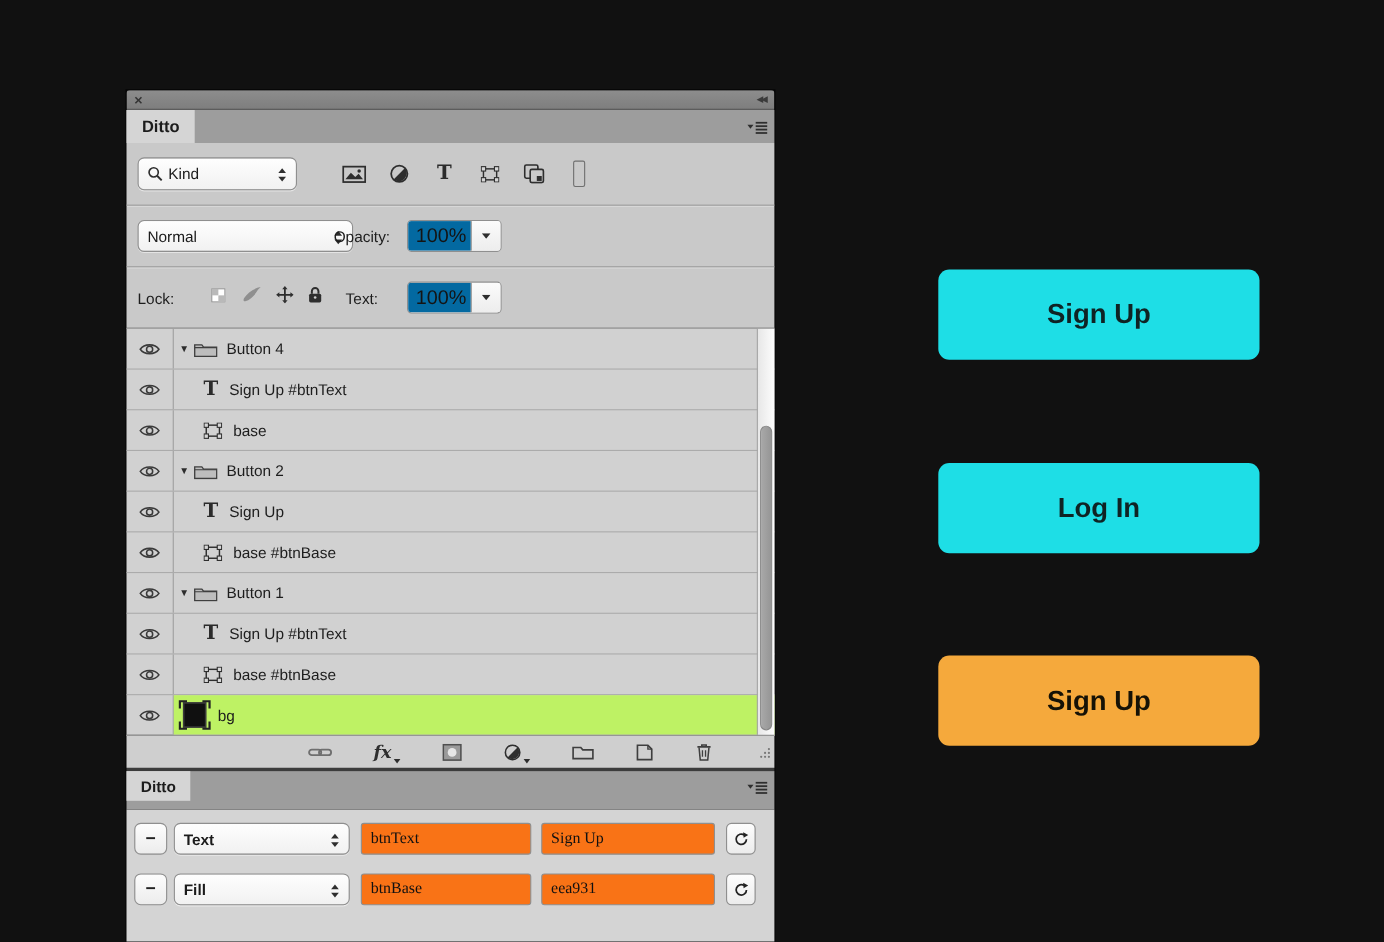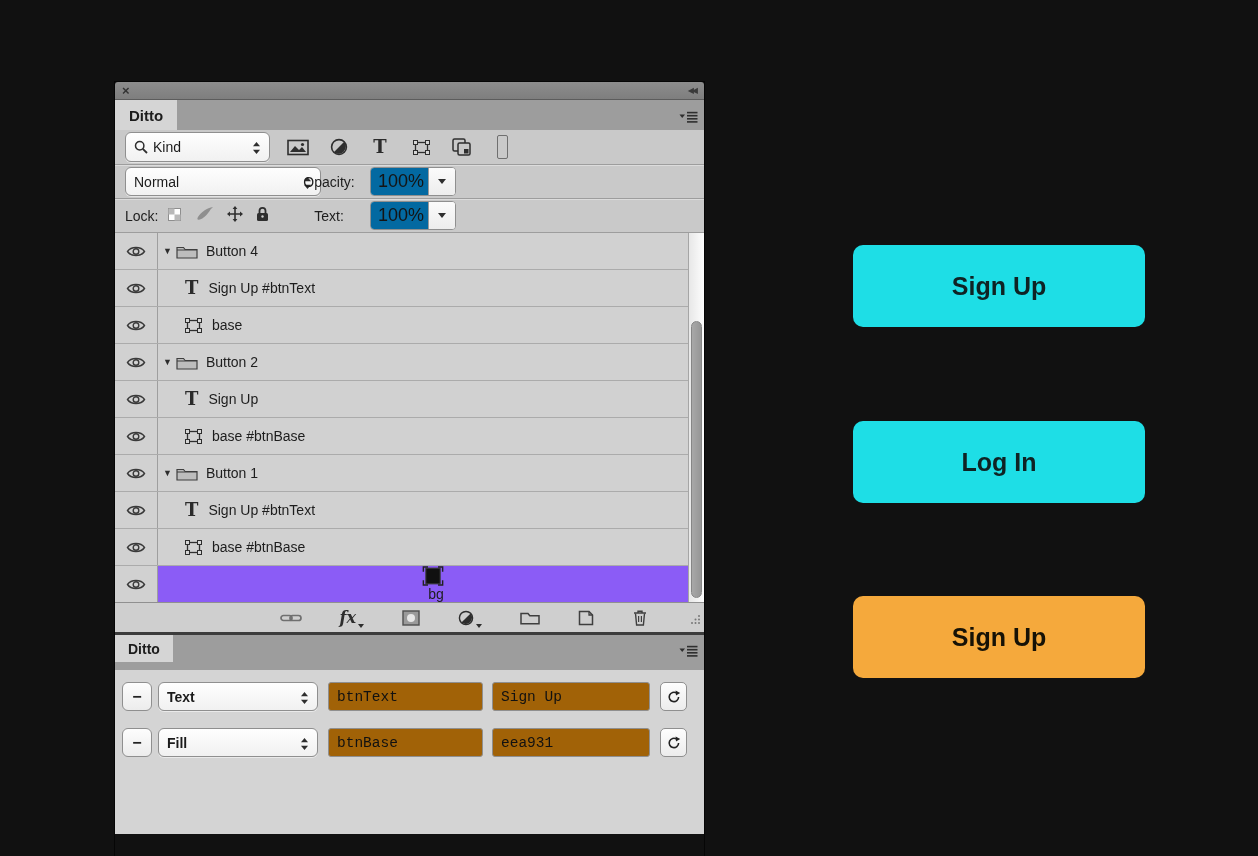--- a/index.html
+++ b/index.html
@@ -16,21 +16,21 @@
                font-weight:bold; cursor:default; }
   .hdr-collapse { position:absolute; right:8px; top:1px; font-size:8px; letter-spacing:-2px;
                   color:#3a3a3a; line-height:16px; }
 
   .tab-strip { height:30px; background:#9d9d9d; position:relative; display:flex; }
   .tab-active { background:#d5d5d5; color:#1c1c1c; font-weight:bold; font-size:15px;
                 padding:0 14px; display:flex; align-items:center; height:30px; }
   .panel-menu { position:absolute; right:6px; top:9px; }
 
   .controls { background:#c9c9c9; }
-  .ctl-row { height:34px; display:flex; align-items:center; position:relative; padding:0 10px; }
+  .ctl-row { height:56px; display:flex; align-items:center; position:relative; padding:0 10px;gap:24px; }
   .ctl-row + .ctl-row { border-top:1px solid #9d9d9d; box-shadow:inset 0 1px 0 rgba(255,255,255,.35); }
 
   .ps-select { background:linear-gradient(#fefefe,#f1f1f1); border:1px solid #8f8f8f; border-radius:6px;
                height:30px; display:flex; align-items:center; padding:0 8px; position:relative;
                box-shadow:0 1px 0 rgba(255,255,255,.5); font-size:14px; color:#1b1b1b; }
   .ps-select .updown { position:absolute; right:8px; top:8px; }
   .sel-kind { width:145px; }
   .sel-blend { width:196px; height:29px; }
   .sel-ditto { width:160px; height:29px; font-weight:bold; }
 
@@ -53,21 +53,21 @@
   .lock-icons { display:flex; align-items:center; gap:13px; }
 
   
   .layer-list { height:370px; background:#d1d1d1; position:relative; border-top:1px solid #9d9d9d; }
   .lrow { height:37px; display:flex; border-bottom:1px solid #ababab; }
   .eye-cell { width:43px; border-right:1px solid #9e9e9e; display:flex; align-items:center;
               justify-content:center; flex:none; }
   .row-content { flex:1; display:flex; align-items:center; font-size:14px; color:#1d1d1d; }
   .row-content.group { padding-left:5px; }
   .row-content.child { padding-left:27px; }
-  .row-content.sel { background:#8b5cf6; padding-left:4px;flex-direction:column; }
+  .row-content.sel { background:#bef264; padding-left:4px; }
   .disclosure { font-size:9px; color:#2d2d2d; margin-right:4px; }
   .layer-name { margin-left:10px; white-space:nowrap; }
 
   .scrollbar { position:absolute; top:0; right:0; width:16px; height:370px;
                background:linear-gradient(to right,#e7e7e7,#fdfdfd); border-left:1px solid #a5a5a5; }
   .scroll-thumb { position:absolute; left:2px; top:88px; width:11px; height:277px; border-radius:6px;
                   background:linear-gradient(to right,#a8a8a8,#969696); border:1px solid #868686; }
 
   .bottom-bar { height:30px; background:#cfcfcf; border-top:1px solid #909090; display:flex;
                 align-items:center; justify-content:flex-end; gap:21px; padding-right:56px; position:relative; }
@@ -83,22 +83,22 @@
   .ditto-tabs { height:35px; background:#9d9d9d; position:relative; display:flex; }
   .ditto-tab { background:#d5d5d5; color:#1c1c1c; font-weight:bold; font-size:14px; padding:0 13px;
                display:flex; align-items:center; height:27px; }
   .ditto-body { height:164px; background:#d4d4d4; padding-top:12px; }
   .ditto-row { display:flex; align-items:center; height:29px; margin:0 0 17px 7px; }
   .sq-btn { height:29px; background:linear-gradient(#fdfdfd,#ececec); border:1px solid #8f8f8f;
             border-radius:6px; display:flex; align-items:center; justify-content:center;
             font-size:16px; color:#222; }
   .btn-minus { width:30px; margin-right:6px; font-weight:bold; }
   .btn-refresh { width:27px; border-radius:5px; margin-left:10px; }
-  .ditto-input { height:29px; border:1px solid #8f8f8f; border-radius:3px; background:#a16207;
-                 font-size:14.5px; color:#111; padding-left:8px; font-family:Liberation Mono, monospace; }
+  .ditto-input { height:29px; border:1px solid #8f8f8f; border-radius:3px; background:#f97316;
+                 font-size:14.5px; color:#111; padding-left:8px; font-family:Liberation Serif, serif; }
   .in-tag { width:155px; margin-left:10px; }
   .in-val { width:158px; margin-left:9px; }
 
   
   .demo-button { position:absolute; left:853px; width:292px; height:82px; border-radius:10px;
                  display:flex; align-items:center; justify-content:center;
                  font-size:25px; font-weight:bold; }
   #demo-btn-0 { top:245px; }
   #demo-btn-1 { top:421px; }
   #demo-btn-2 { top:596px; }

